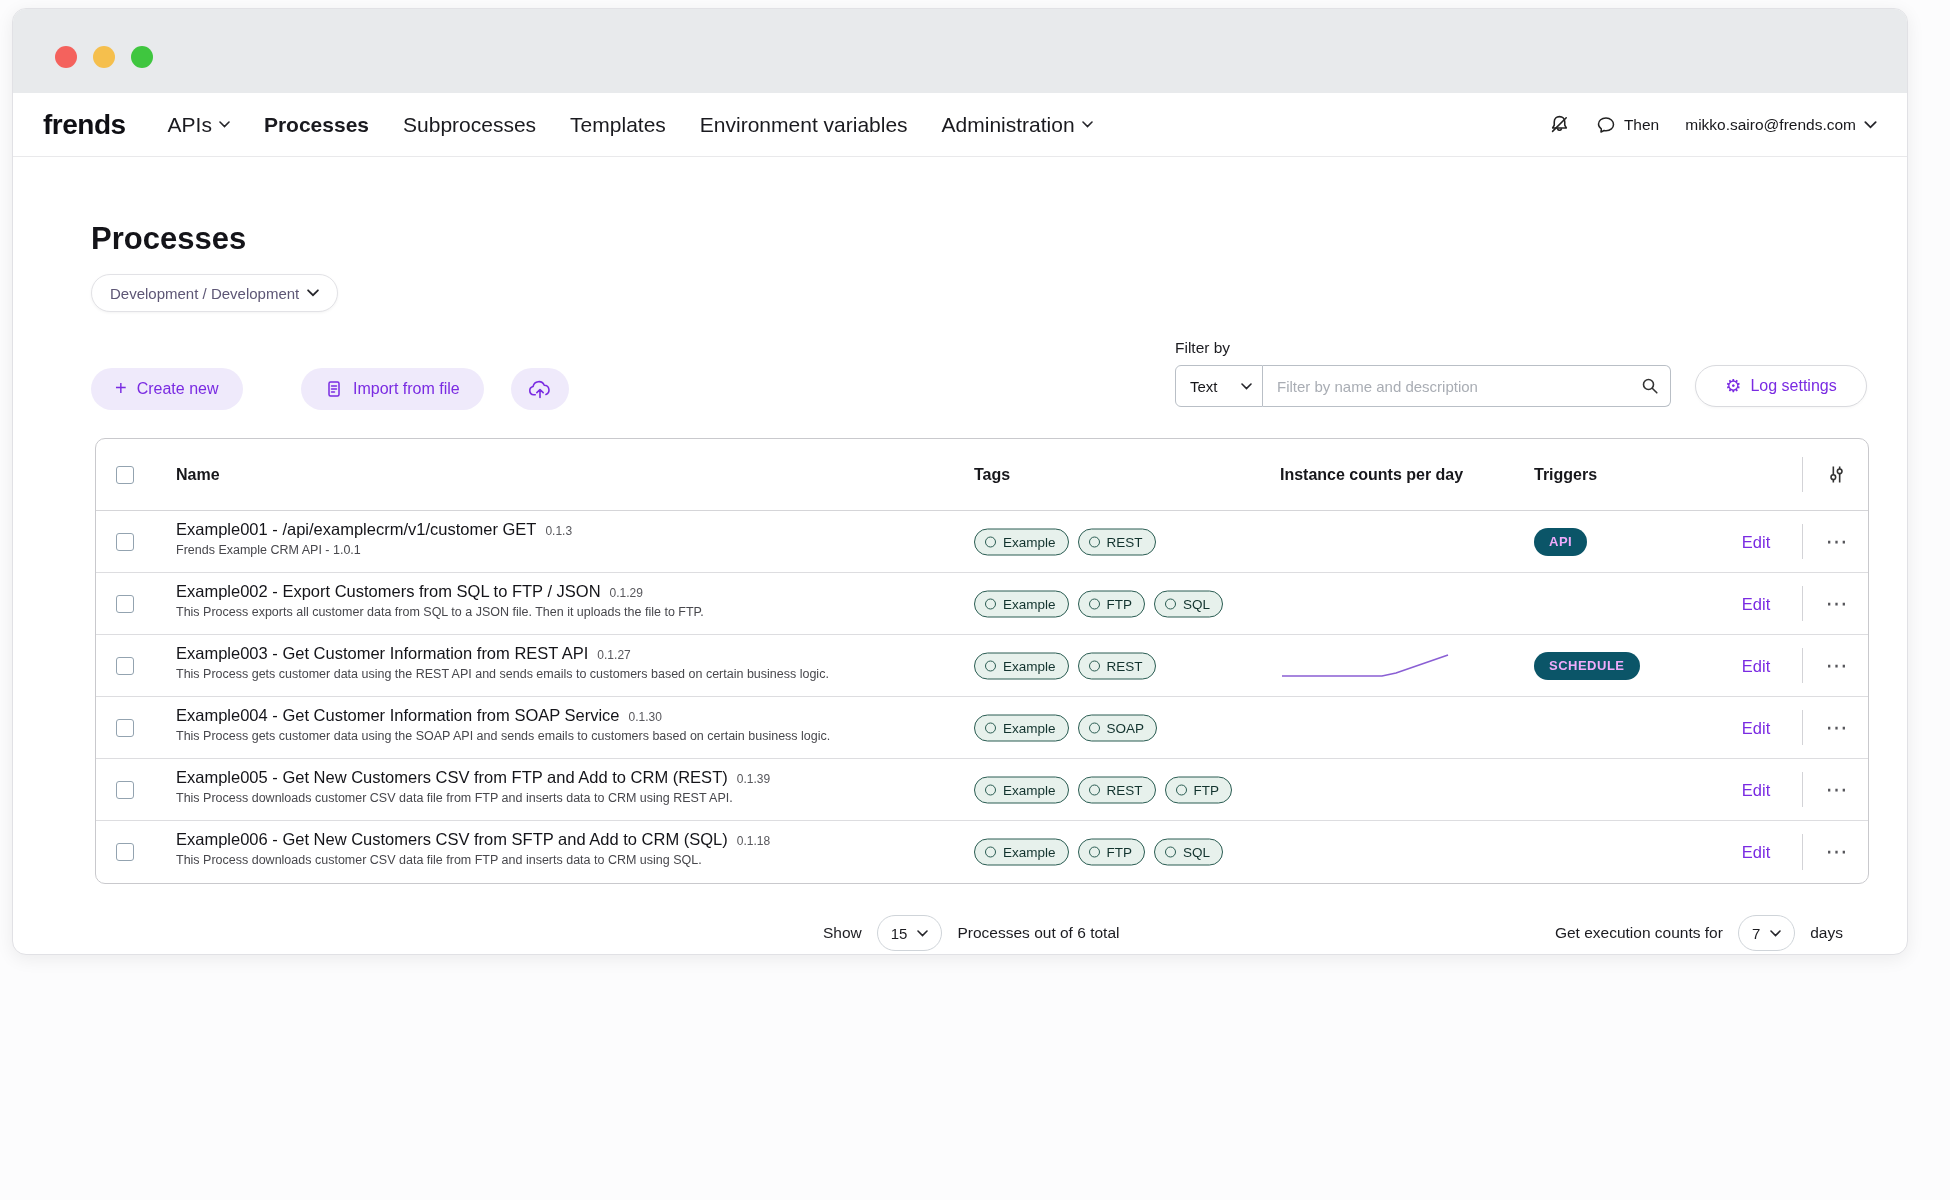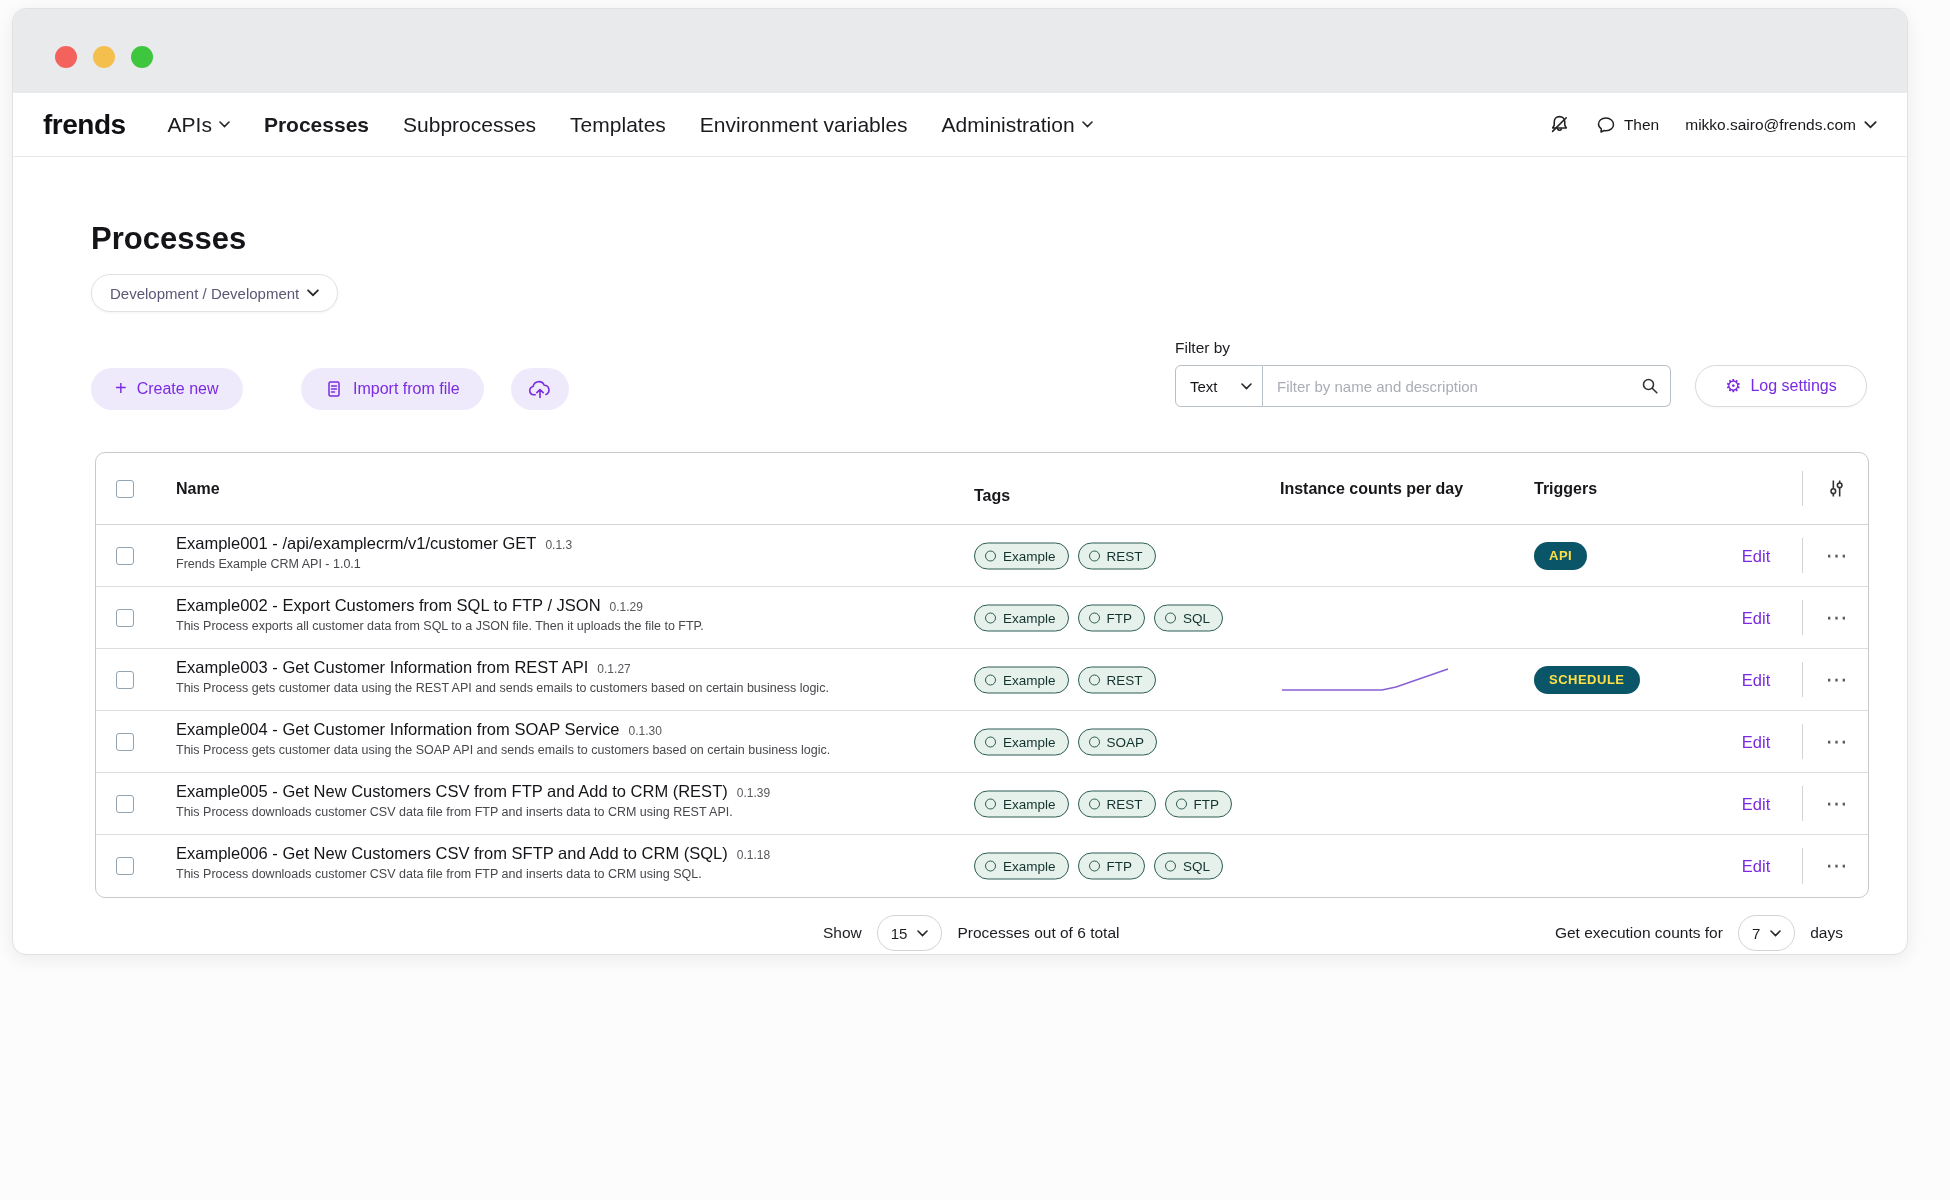--- a/index.html
+++ b/index.html
@@ -53,25 +53,25 @@
     padding:0 40px 0 14px; font-size:15px; font-family:Liberation Sans, sans-serif; color:#333; outline:none; }
   .filter-input::placeholder { color:#a9adb4; }
   .search-ic { position:absolute; right:12px; top:12px; cursor:pointer; }
 
   .btn-log { position:absolute; left:1682px; top:356px; width:172px; height:42px; display:inline-flex; align-items:center;
     justify-content:center; gap:9px; background:#fff; border:1px solid #d9dade; border-radius:21px;
     color:var(--accent,#7a2be2); font-size:16px; font-weight:500; cursor:pointer; box-shadow:0 1px 3px rgba(0,0,0,.04); }
   .gear-glyph { font-size:18px; line-height:1; }
 
   
-  .proc-table { position:absolute; left:82px; top:443px; width:1774px; border:1px solid #c9c9cd; border-radius:10px;
+  .proc-table { position:absolute; left:82px; top:429px; width:1774px; border:1px solid #c9c9cd; border-radius:10px;
     background:#fff; overflow:hidden; }
   .thead { position:relative; height:72px; border-bottom:1px solid #d5d5d8; }
   .th { position:absolute; top:50%; transform:translateY(-50%); font-size:16px; font-weight:700; color:#17171b; }
-  .th-name { left:80px; } .th-tags { left:878px;margin-top:7px; } .th-inst { left:1184px; } .th-trig { left:1438px; }
+  .th-name { left:80px; } .th-tags { left:878px; } .th-inst { left:1184px; } .th-trig { left:1438px; }
   .th-sliders { position:absolute; left:1707px; width:67px; top:0; bottom:0; display:flex; align-items:center; justify-content:center; cursor:pointer; }
 
   .trow { position:relative; height:62px; border-bottom:1px solid #dddde0; }
   .trow:last-child { border-bottom:none; }
 
   .checkbox { position:absolute; left:20px; top:50%; transform:translateY(-50%); width:18px; height:18px;
     border:1.5px solid #93a3b0; border-radius:3px; background:#fff; cursor:pointer; }
 
   .cell-name { position:absolute; left:80px; top:9px; width:780px; }
   .name-line { display:flex; align-items:baseline; gap:9px; }
@@ -80,21 +80,21 @@
   .p-desc { font-size:12.5px; color:#47474c; margin-top:4px; white-space:nowrap; }
 
   .cell-tags { position:absolute; left:878px; top:50%; transform:translateY(-50%); display:flex; gap:9px; }
   .tag { display:inline-flex; align-items:center; gap:7px; height:27px; padding:0 12px 0 10px; border-radius:14px;
     background:var(--tag-bg,#e7f1ec); border:1px solid var(--tag-border,#2a5c52); font-size:13.5px; color:var(--tag-text,#12332e); }
   .tagdot { width:11px; height:11px; border:1.5px solid var(--tag-border,#2a5c52); border-radius:50%; display:inline-block; }
 
   .cell-chart { position:absolute; left:1186px; top:50%; transform:translateY(-50%); line-height:0; }
   .cell-trigger { position:absolute; left:1438px; top:50%; transform:translateY(-50%); }
   .trig-pill { display:inline-flex; align-items:center; height:28px; padding:0 15px; border-radius:14px;
-    background:var(--teal,#0b5568); color:#fde047; font-size:13px; font-weight:600; letter-spacing:.5px; cursor:pointer; }
+    background:var(--teal,#0b5568); color:#f0abfc; font-size:13px; font-weight:600; letter-spacing:.5px; cursor:pointer; }
 
   .edit-link { position:absolute; left:1614px; width:92px; text-align:center; top:50%; transform:translateY(-50%);
     color:var(--accent,#7a2be2); font-size:16.5px; font-weight:500; cursor:pointer; }
   .vdiv { position:absolute; left:1706px; top:13px; bottom:13px; width:1px; background:#d3d3d7; }
   .vdiv-head { position:absolute; left:1706px; top:18px; bottom:18px; width:1px; background:#d3d3d7; }
   .more-btn { position:absolute; left:1707px; width:67px; text-align:center; top:50%; transform:translateY(-50%);
     font-size:22px; color:#55555a; cursor:pointer; line-height:1; }
 
   
   .footer-left { position:absolute; left:810px; top:904px; height:40px; display:flex; align-items:center; gap:15px; font-size:15.5px; color:#1c1c21; }

